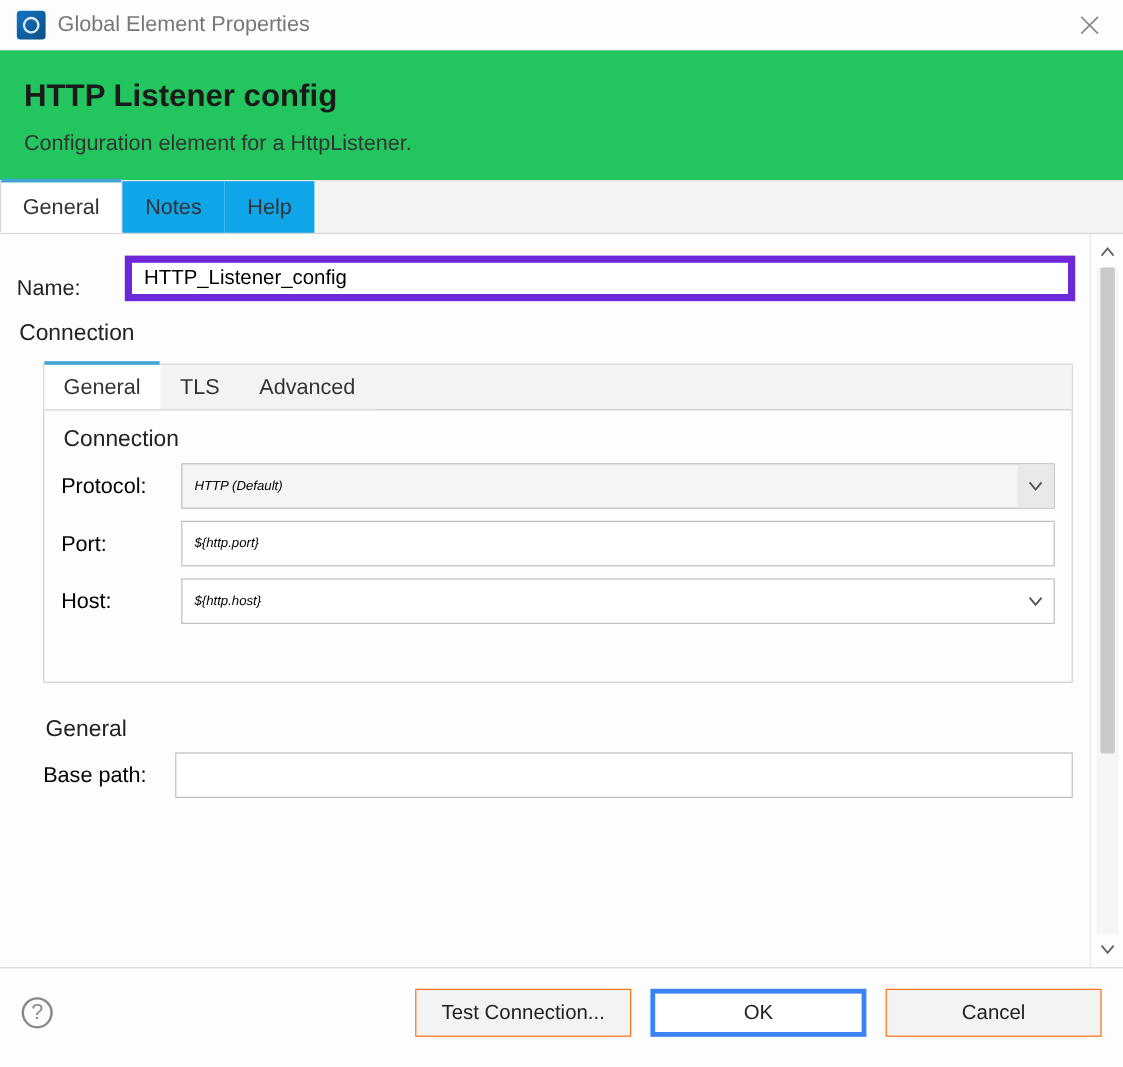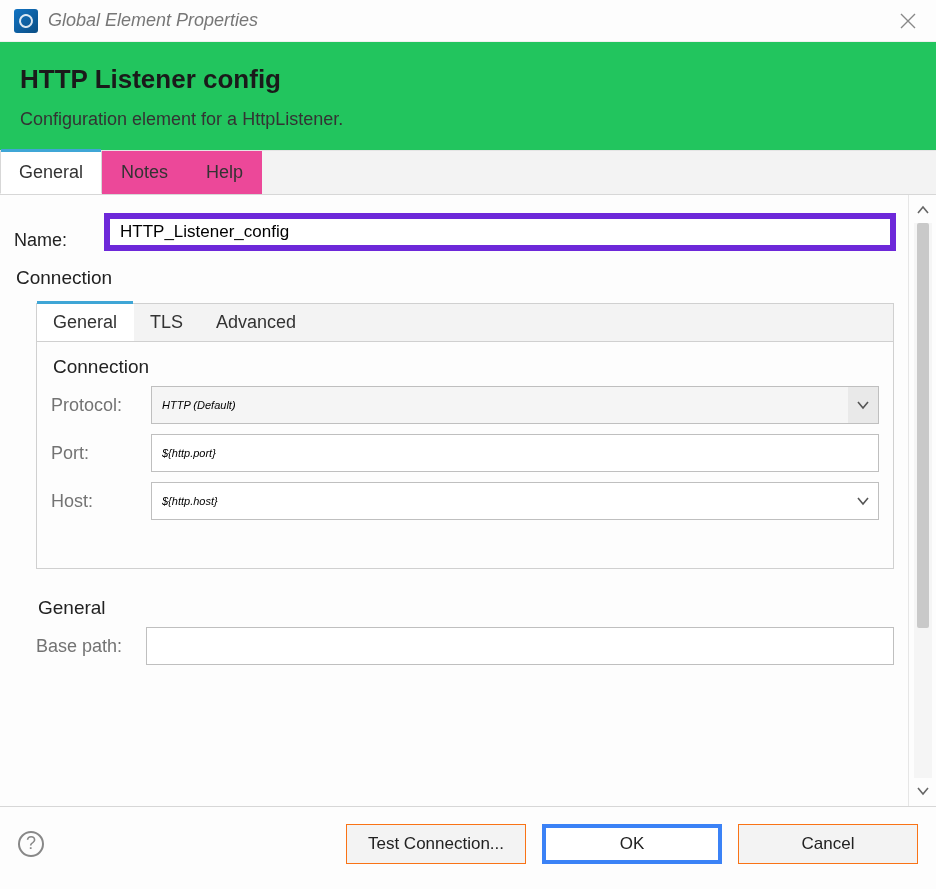--- a/index.html
+++ b/index.html
@@ -1,29 +1,29 @@
 <!DOCTYPE html>
 <html><head>
 <meta charset="utf-8">
 <style>
   * { box-sizing: border-box; font-family: "Segoe UI", Arial, sans-serif; }
   body { margin: 0; width: 936px; height: 889px; background: #fdfdfd; overflow: hidden; font-size: 16px; color: #333; }
 
   .titlebar { display: flex; align-items: center; height: 42px; padding: 0 14px; border-bottom: 1px solid #f0f0f0; }
   .titlebar .app-icon { width: 24px; height: 24px; background: linear-gradient(135deg,#1274c4,#0b4e84); border-radius: 3px; margin-right: 10px; position: relative; }
   .titlebar .app-icon::after { content:""; position:absolute; inset:5px; border:2px solid rgba(255,255,255,0.85); border-radius:50%; transform:rotate(15deg); }
-  .titlebar-title { color: #777; font-size: 18px; flex: 1; font-style: italic; }
+  .titlebar-title { color: #777; font-size: 18px; flex: 1; }
   .titlebar-close { width: 28px; height: 28px; display:flex; align-items:center; justify-content:center; color:#888; }
 
   .header-block { padding: 22px 20px 20px 20px; border-bottom: 1px solid #e5e5e5; background:#22c55e; }
   .header-title { font-size: 26px; font-weight: 700; color:#1a1a1a; }
   .header-sub { font-size: 18px; color:#333; margin-top: 14px; }
 
   .tabstrip { display:flex; align-items:flex-end; background:#f3f3f3; border-bottom:1px solid #d7d7d7; padding-left:0; }
-  .tabstrip .tab { padding: 10px 18px; font-size:18px; color:#333; background:#ec4899; border:1px solid transparent; position:relative; }
+  .tabstrip .tab { padding: 10px 18px; font-size:18px; color:#333; background:#0ea5e9; border:1px solid transparent; position:relative; }
   .tabstrip .tab.active { background:#fff; border-color:#d7d7d7; border-bottom-color:#fff; }
   .tabstrip .tab.active::before { content:""; position:absolute; left:0; right:0; top:-3px; height:3px; background:#3fa6d6; }
 
   .body-area { display:flex; height:calc(100% - 42px - 116px - 46px - 74px); }
   .scroll-pane { flex:1; padding: 12px 0 12px 14px; }
   .scrollbar { width:28px; display:flex; flex-direction:column; align-items:center; border-left:1px solid #e6e6e6; padding:6px 0; }
   .scroll-arrow { width:18px; height:18px; display:flex; align-items:center; justify-content:center; color:#666; }
   .scroll-track { flex:1; width:18px; background:#f5f5f5; margin:4px 0; position:relative; }
   .scroll-thumb { position:absolute; left:3px; right:3px; top:0; bottom:150px; background:#c9c9c9; border-radius:2px; }
 
@@ -33,21 +33,21 @@
   .section-label { font-size:19px; color:#222; padding: 10px 0 8px 2px; }
 
   .sub-panel { margin: 6px 14px 0 22px; border:1px solid #d0d0d0; }
   .sub-tabstrip { display:flex; background:#f3f3f3; border-bottom:1px solid #d0d0d0; }
   .sub-tabstrip .tab { padding:8px 16px; font-size:18px; color:#333; background:#f3f3f3; border-right:1px solid transparent; position:relative; }
   .sub-tabstrip .tab.active { background:#fff; }
   .sub-tabstrip .tab.active::before { content:""; position:absolute; left:0; right:0; top:-3px; height:3px; background:#3fa6d6; }
 
   .sub-body { padding: 14px 14px 38px 14px; }
   .grid-row { display:flex; align-items:center; margin-bottom:10px; }
-  .grid-row > label { width:100px; font-size:18px; color:#737373; }
+  .grid-row > label { width:100px; font-size:18px; color:#000000; }
   .grid-row .field { flex:1; position:relative; }
   .field select, .field .combo, .field input { width:100%; height:38px; border:1px solid #bfbfbf; padding:0 10px; font-size:11px; background:#fff;font-style:italic; }
   .field .chev { position:absolute; right:1px; top:1px; bottom:1px; width:30px; display:flex; align-items:center; justify-content:center; background:#e9e9e9; color:#555; pointer-events:none; }
   .field .chev.plain { background:transparent; }
 
   .general-lower { margin-top: 18px; padding-left:22px; padding-right:14px; }
 
   .footer { height:74px; border-top:1px solid #d7d7d7; display:flex; align-items:center; padding:0 18px; }
   .help-circle { width:26px; height:26px; border:2px solid #888; border-radius:50%; display:flex; align-items:center; justify-content:center; color:#888; font-size:18px; font-weight:400; }
   .spacer { flex:1; }

